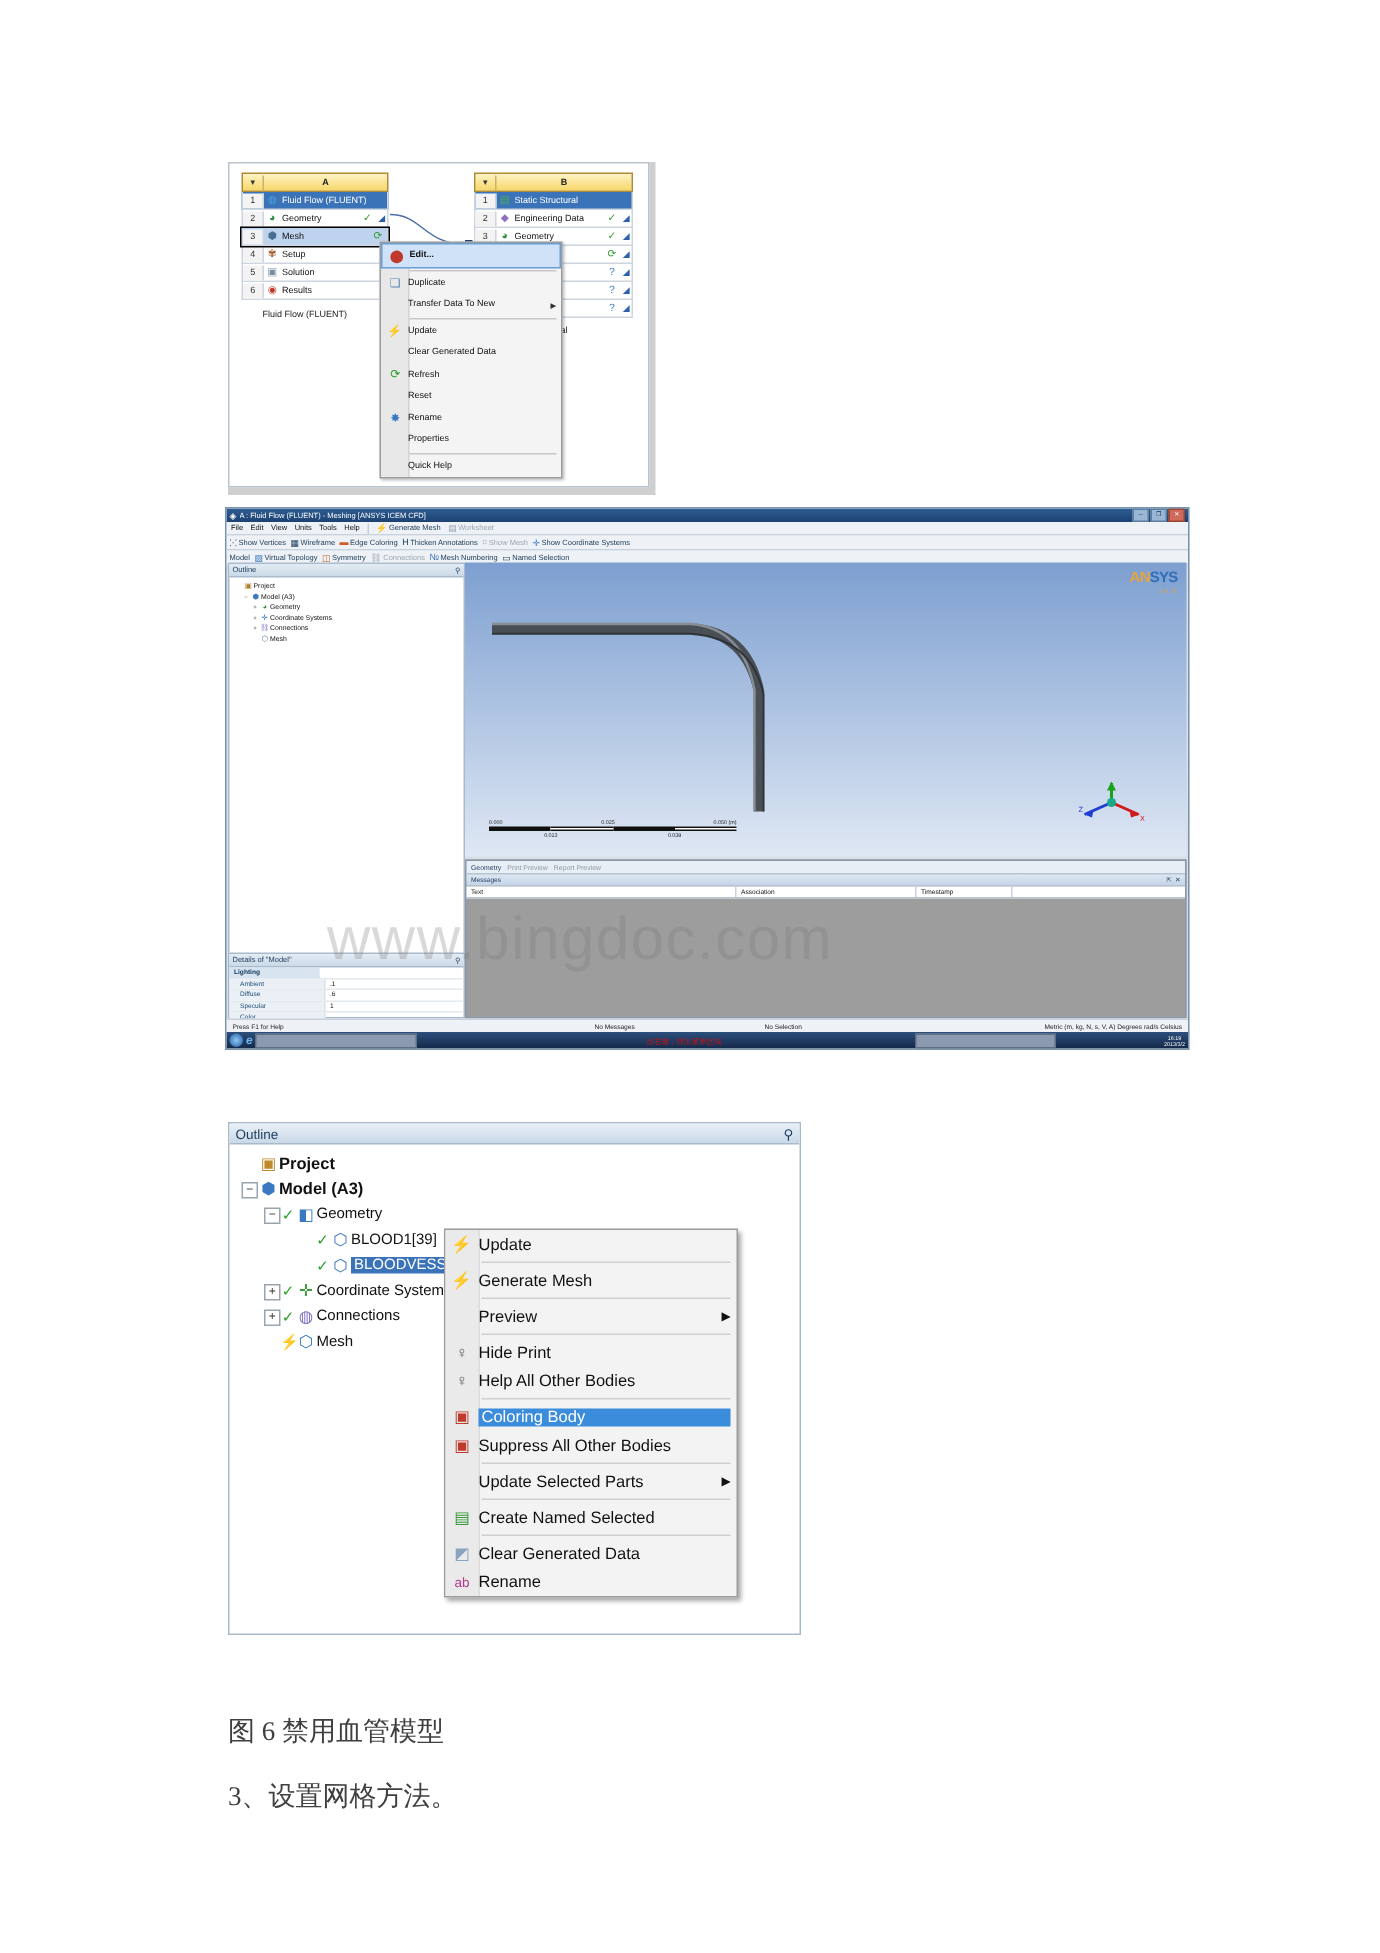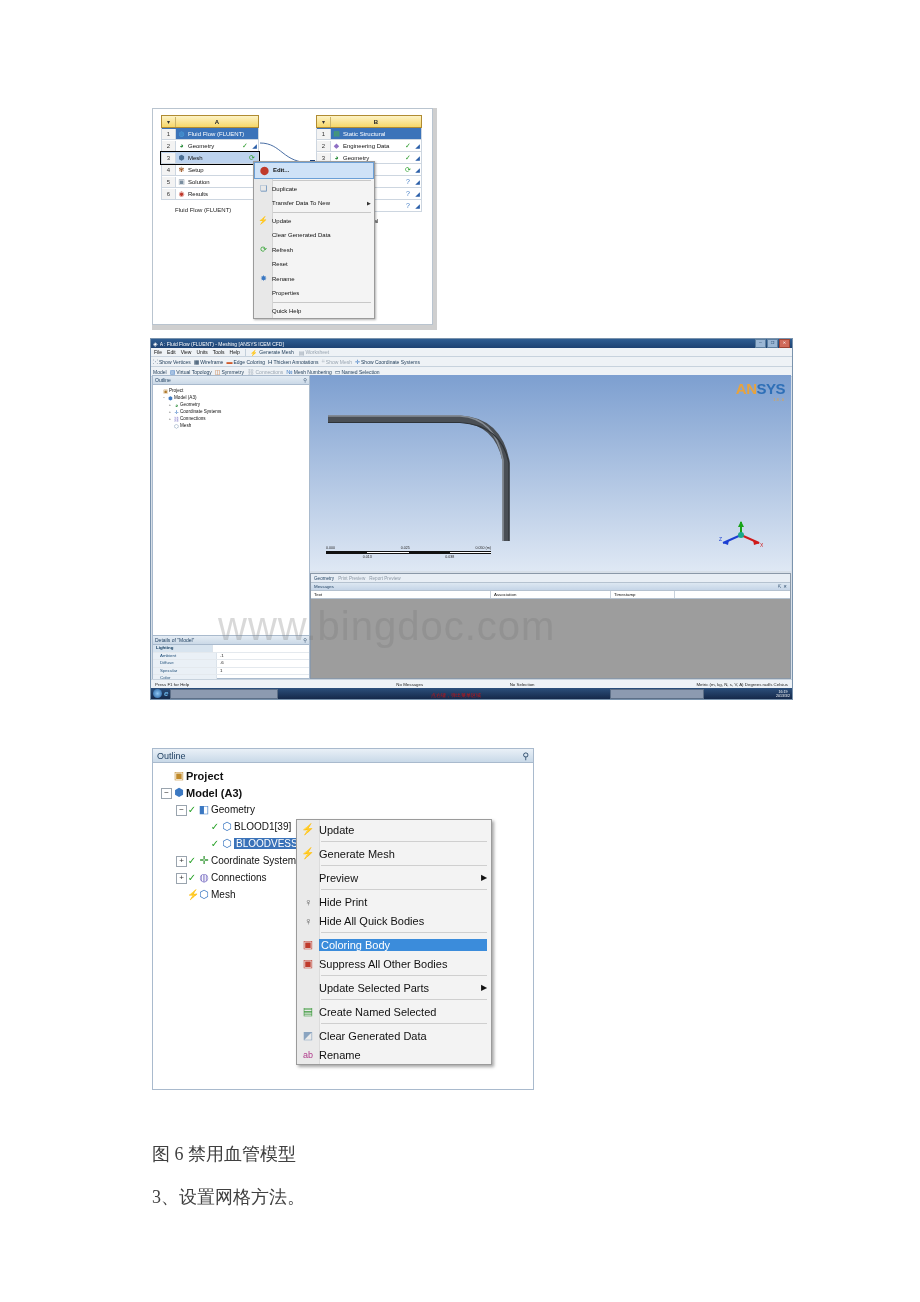--- a/index.html
+++ b/index.html
@@ -171,21 +171,21 @@
   #fig2 .drow.dgroup .dk { background: #d8e4ef; font-weight: bold; color: #123c60; padding-left: 3px; }
   #fig2 .viewport {
     position: absolute; left: 159px; top: 0; right: 1px; height: 196px;
     background: linear-gradient(#7d9fd0, #dfe8f4);
     overflow: hidden;
   }
   #fig2 .ansys-logo {
     position: absolute; right: 6px; top: 5px; text-align: right;
     font-family: "Liberation Sans", sans-serif;
   }
-  #fig2 .ansys-logo .al-main { font-size: 15px; font-weight: bold; color: #e8a33d; letter-spacing: -0.5px; }
+  #fig2 .ansys-logo .al-main { font-size: 10px; font-weight: bold; color: #e8a33d; letter-spacing: -0.5px; }
   #fig2 .ansys-logo .al-main .blue { color: #2e6fb7; }
   #fig2 .ansys-logo .al-ver { font-size: 4px; color: #e8a33d; letter-spacing: 1px; }
   #fig2 .scalebar { position: absolute; left: 16px; bottom: 12px; width: 165px; }
   #fig2 .scalebar .sb-top {
     display: flex; justify-content: space-between; font-size: 3.6px; color: #222;
   }
   #fig2 .scalebar .sb-bar { display: flex; height: 3px; margin: 1px 0; }
   #fig2 .scalebar .sb-bar i { flex: 1; display: block; }
   #fig2 .scalebar .sb-bar i.dark { background: #111; }
   #fig2 .scalebar .sb-bar i.lite { background: #fff; border-top: .5px solid #111; border-bottom: .5px solid #111; }
@@ -782,21 +782,21 @@
       <span class="mi-lab">Preview</span>
       <span class="mi-arr">▶</span>
     </div>
     <div class="msep"></div>
     <div class="mi">
       <span class="mi-ico" style="color:#555">♀</span>
       <span class="mi-lab">Hide Print</span>
     </div>
     <div class="mi">
       <span class="mi-ico" style="color:#555">♀</span>
-      <span class="mi-lab">Hide All Quick Bodies</span>
+      <span class="mi-lab">Help All Other Bodies</span>
     </div>
     <div class="msep"></div>
     <div class="mi hl">
       <span class="mi-ico" style="color:#c03a2b">▣</span>
       <span class="mi-lab">Coloring Body</span>
     </div>
     <div class="mi">
       <span class="mi-ico" style="color:#c03a2b">▣</span>
       <span class="mi-lab">Suppress All Other Bodies</span>
     </div>

